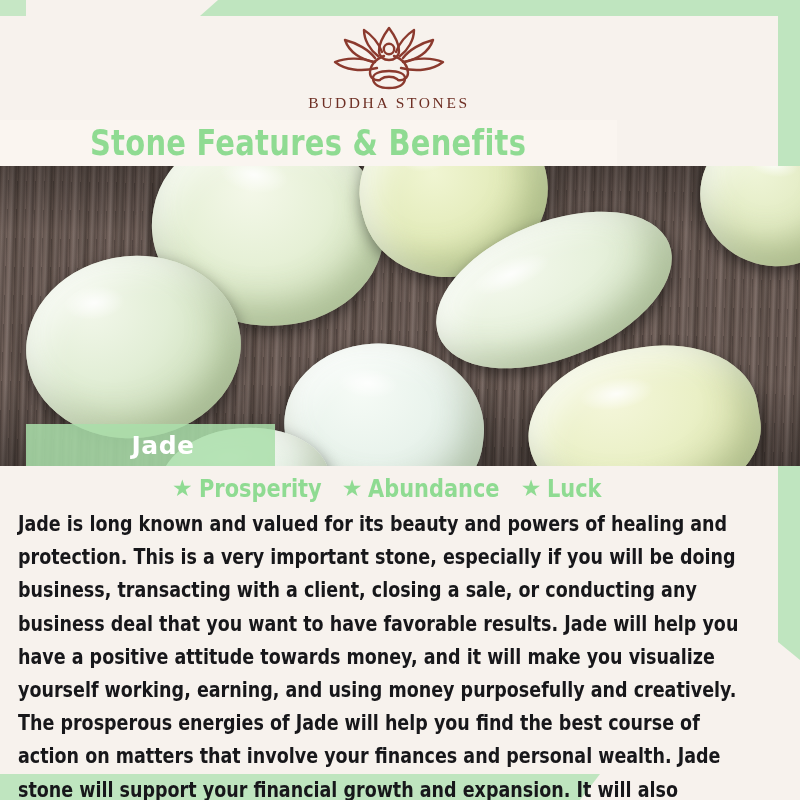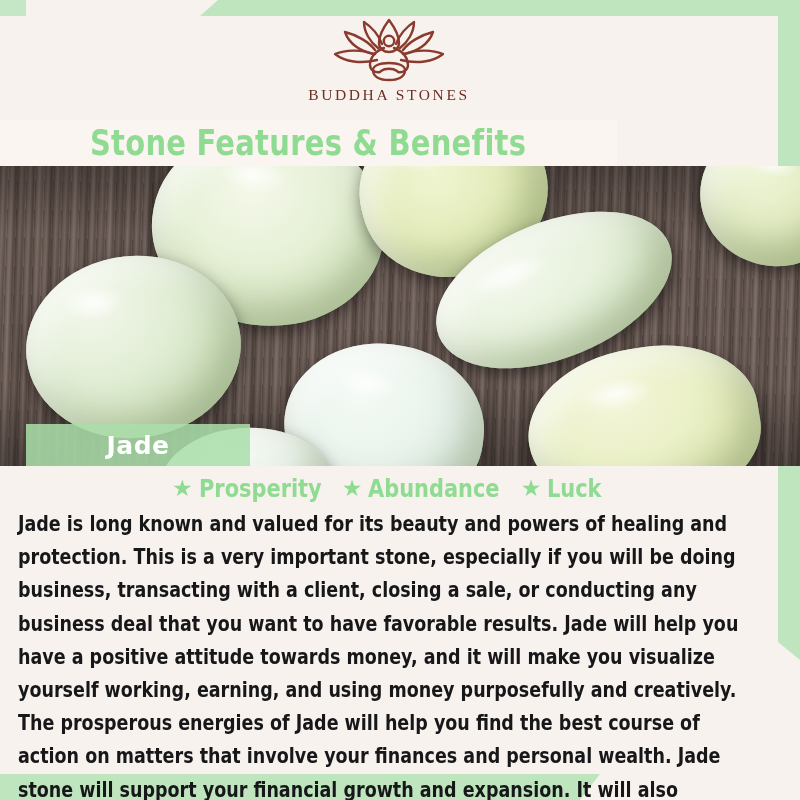--- a/index.html
+++ b/index.html
@@ -74,20 +74,21 @@
   
   #header {
     position: absolute;
     left: 0;
     top: 16px;
     width: 778px;
     height: 104px;
     display: flex;
     flex-direction: column;
     align-items: center;
+    justify-content: center;
   }
   #logo-mark {
     width: 148px;
     height: 66px;
     display: block;
   }
   #brand-name {
     margin-top: 4px;
     font-family: "Liberation Serif", serif;
     font-size: 15.5px;
@@ -251,20 +252,21 @@
   #jade-bar {
     position: absolute;
     left: 26px;
     top: 424px;
     width: 224px;
     height: 42px;
     background: rgba(170, 222, 170, 0.86);
     display: flex;
     align-items: center;
     justify-content: center;
+    padding-left: 25px;
   }
   #jade-label {
     font-family: "DejaVu Sans", sans-serif;
     font-weight: 700;
     font-size: 25px;
     color: #ffffff;
     letter-spacing: 0.5px;
   }
 
   

